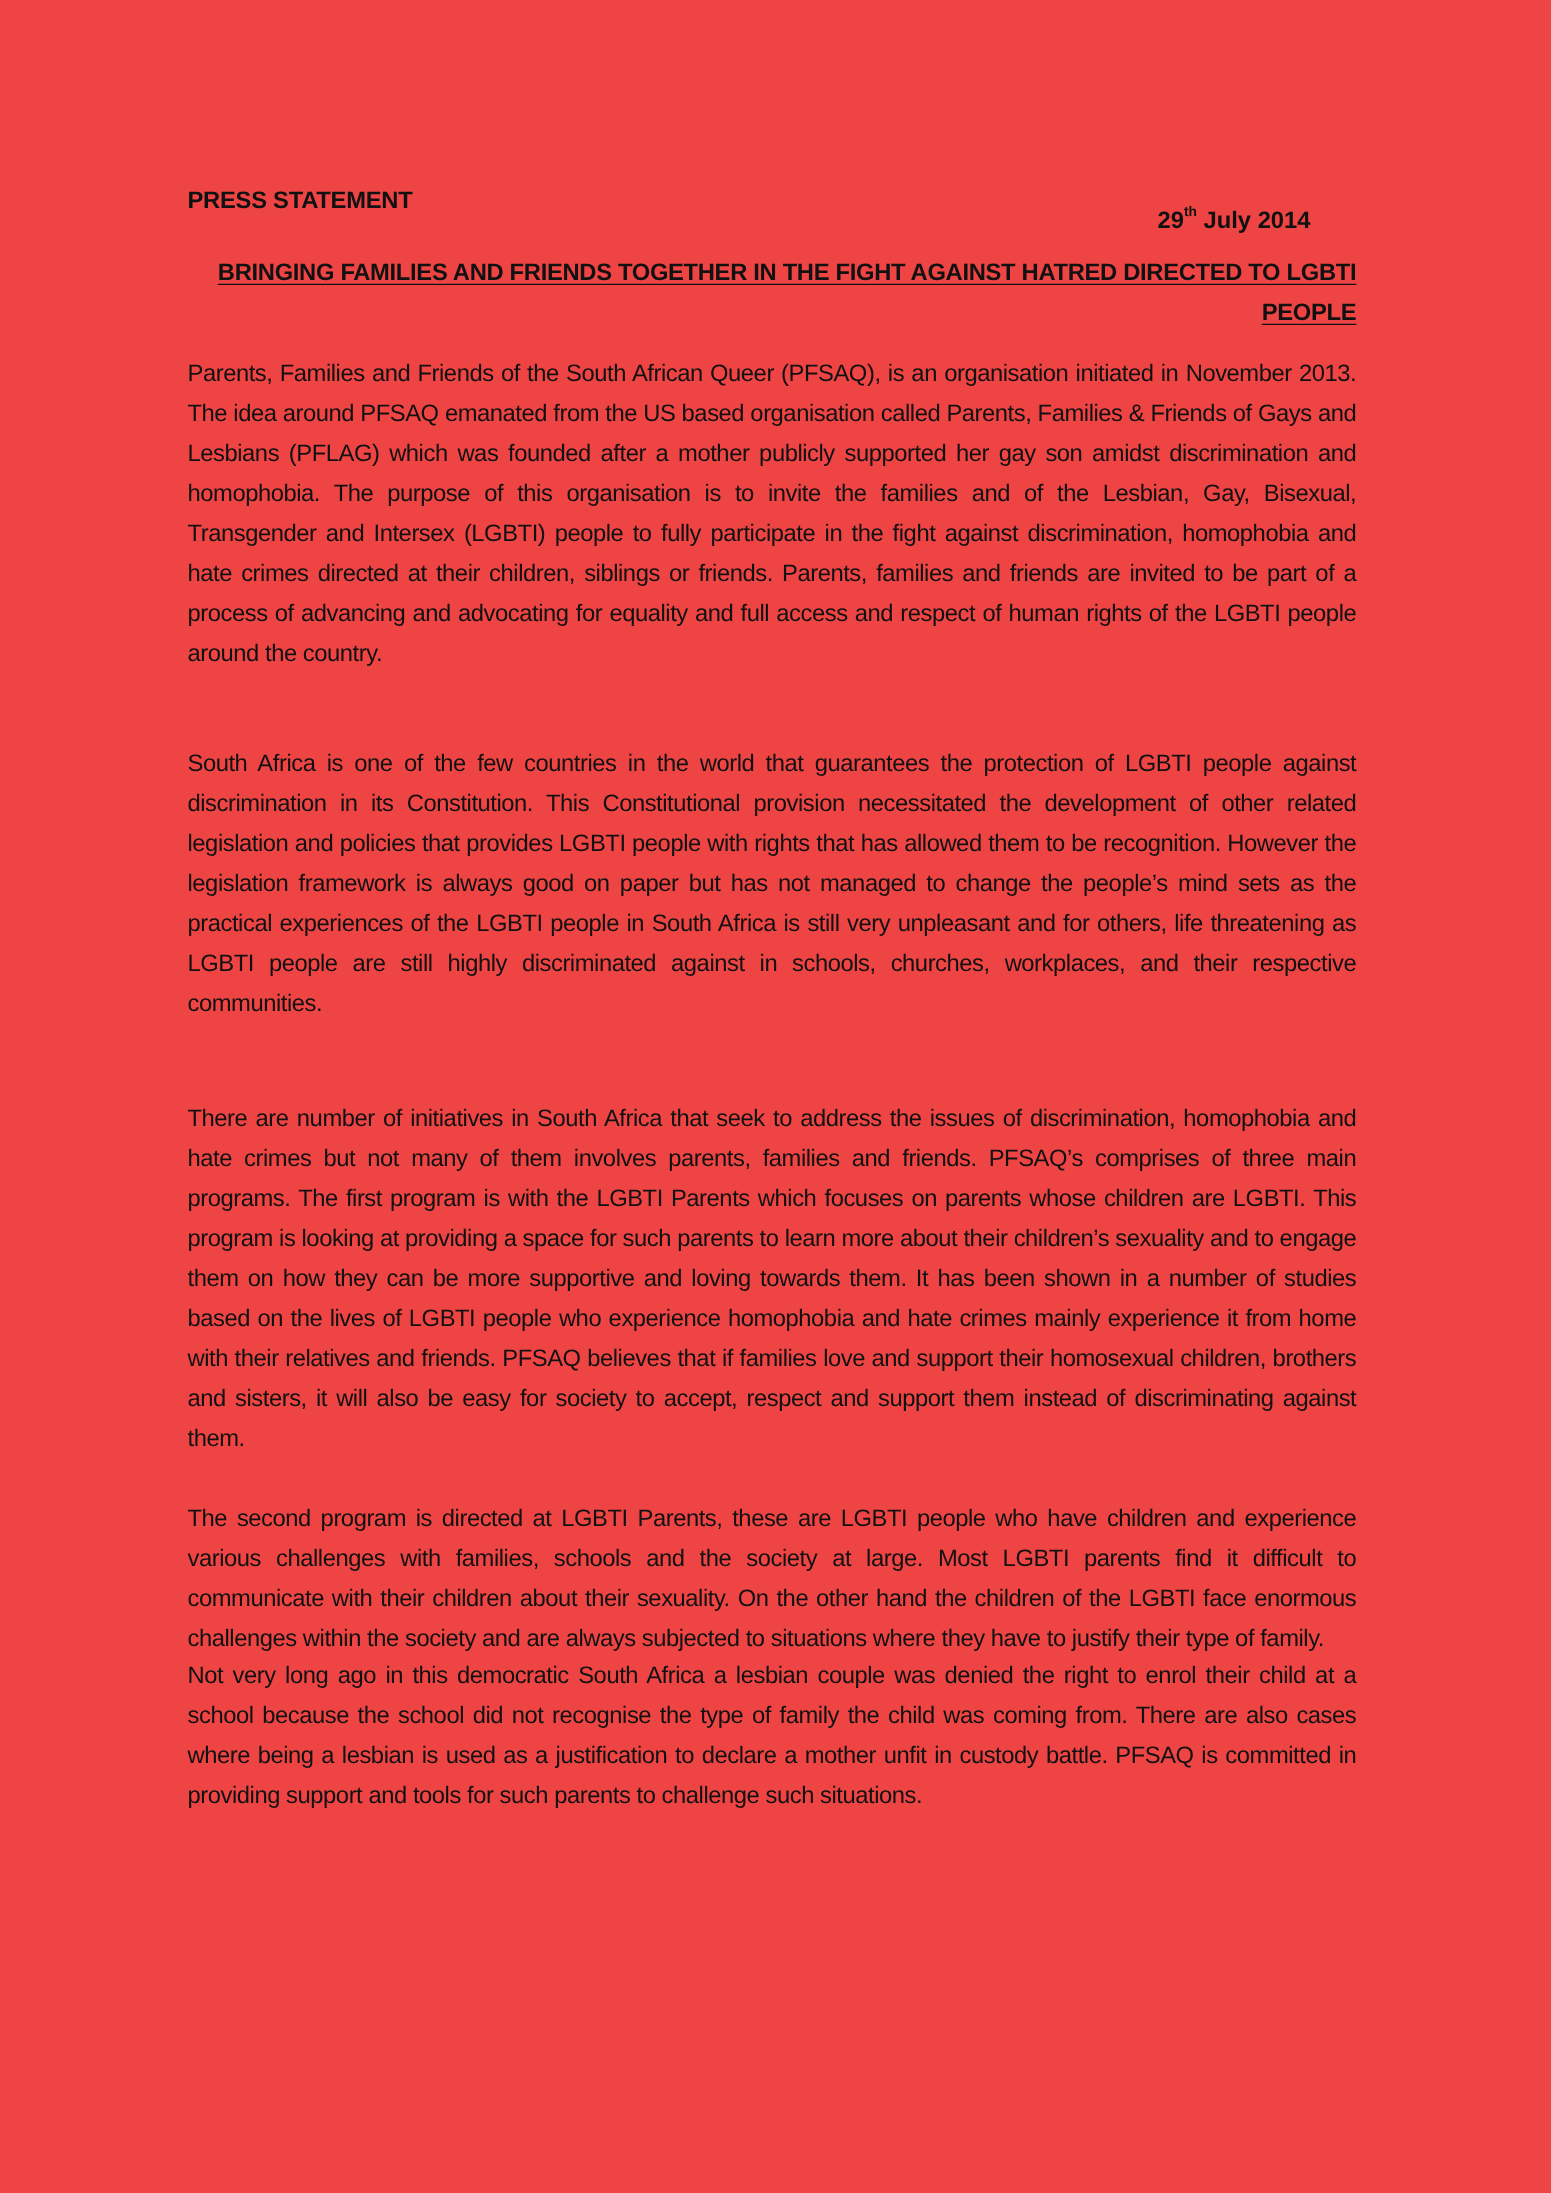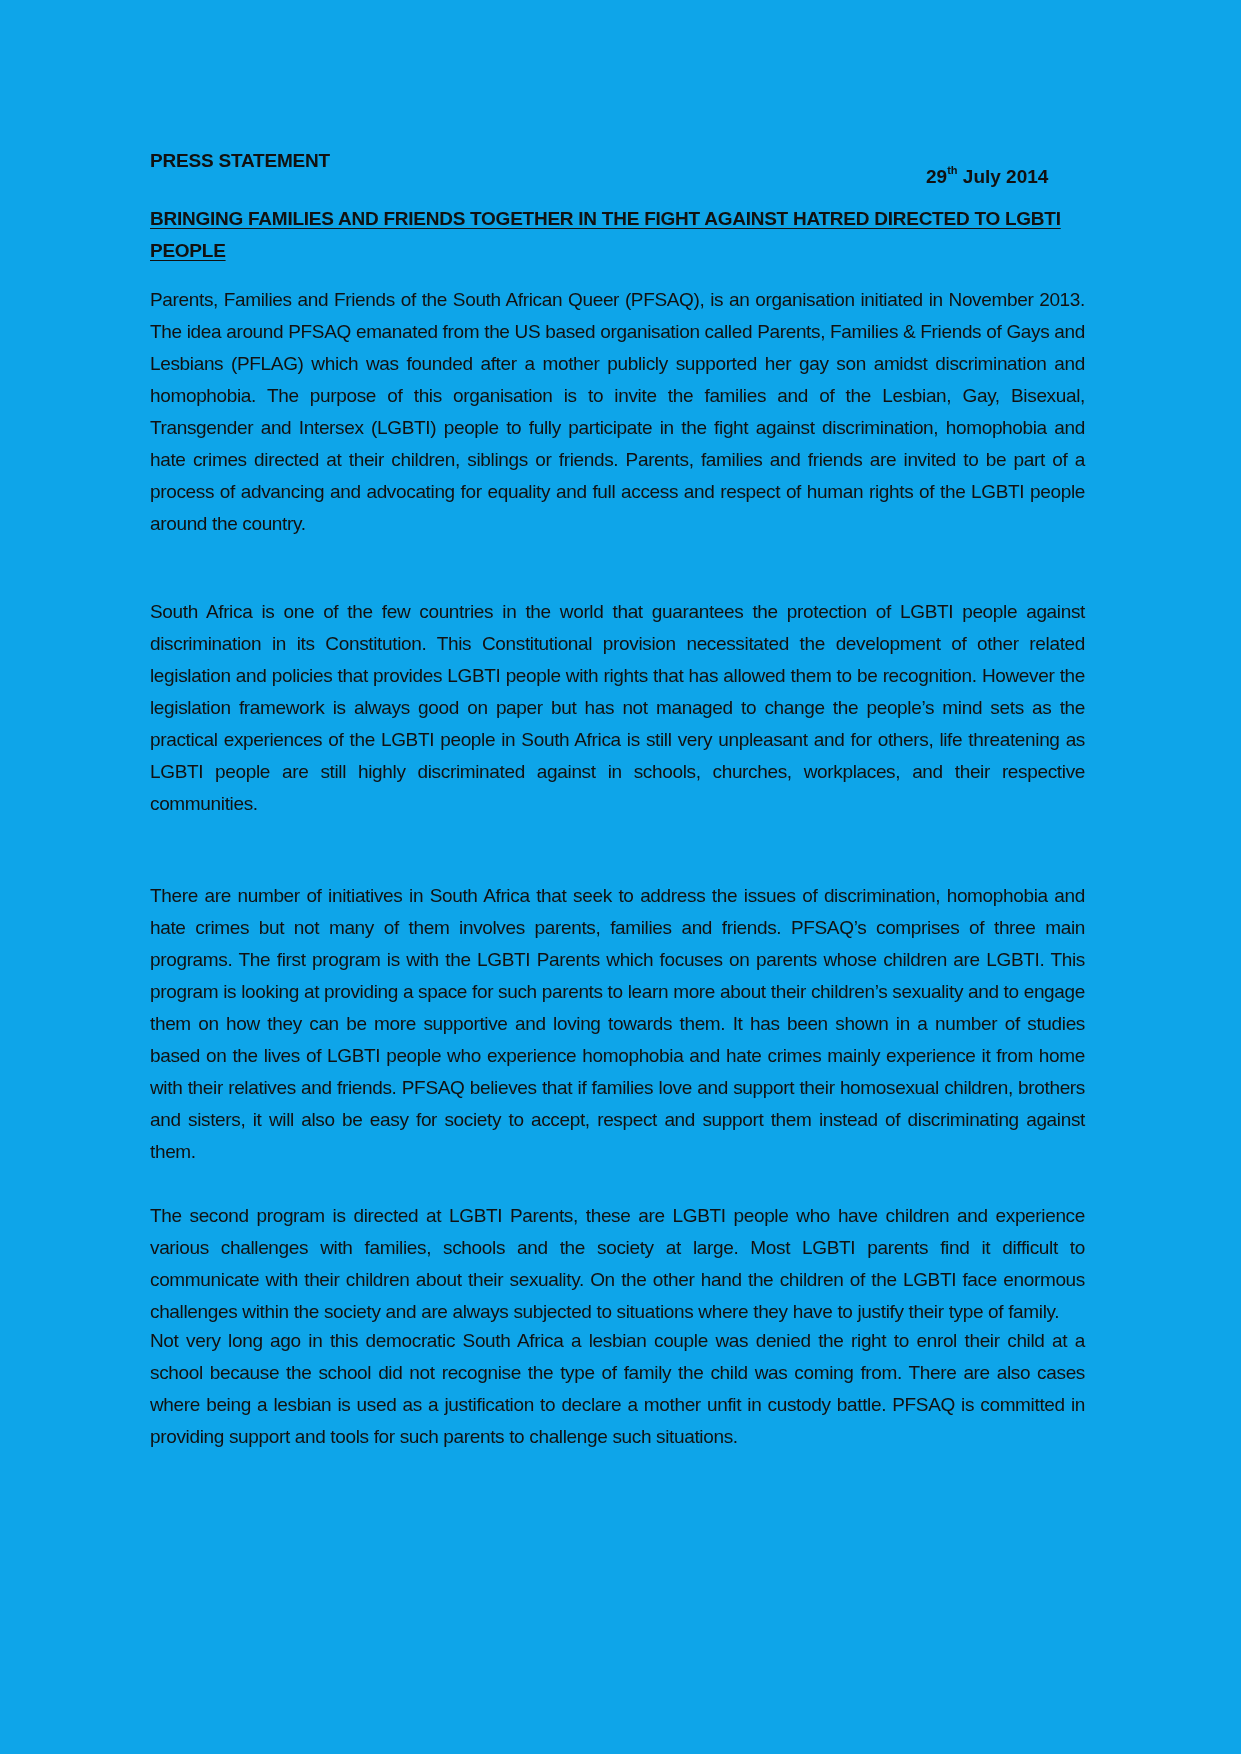--- a/index.html
+++ b/index.html
@@ -13,21 +13,21 @@
       position: relative;
       overflow: hidden;
       color: #111111;
       font-family: "Liberation Sans", "DejaVu Sans", sans-serif;
     }
     .page {
       position: absolute;
       left: 0; top: 0;
       width: 1241px;
       height: 1754px;
-      background: #0ea5e9;
+      background: #ef4444;
     }
     .header-row {
       position: absolute;
       top: 150px;
       left: 150px;
       width: 935px;
       height: 28px;
       font-weight: bold;
       font-size: 19px;
     }
@@ -52,20 +52,21 @@
       position: absolute;
       top: 203px;
       left: 150px;
       width: 935px;
       font-weight: bold;
       font-size: 19px;
       line-height: 32px;
       text-decoration: underline;
       text-underline-offset: 3px;
       letter-spacing: -0.25px;
+      text-align: right;
     }
     .body-text {
       position: absolute;
       left: 150px;
       width: 935px;
       font-size: 19px;
       line-height: 32px;
       text-align: justify;
       letter-spacing: -0.35px;
       word-spacing: 0px;

